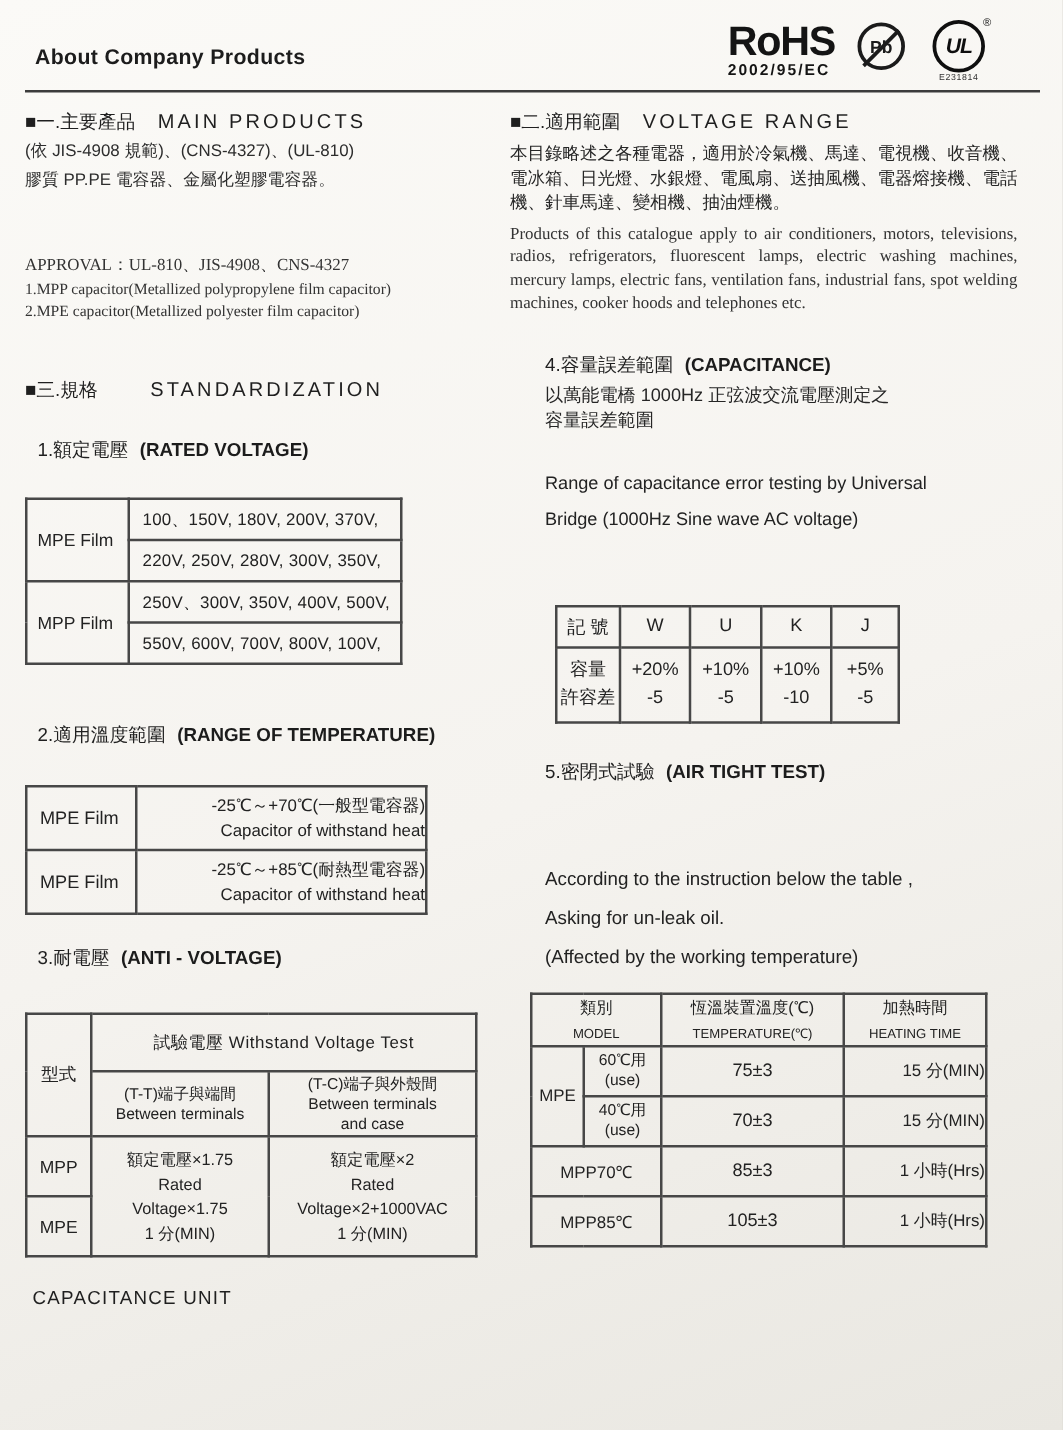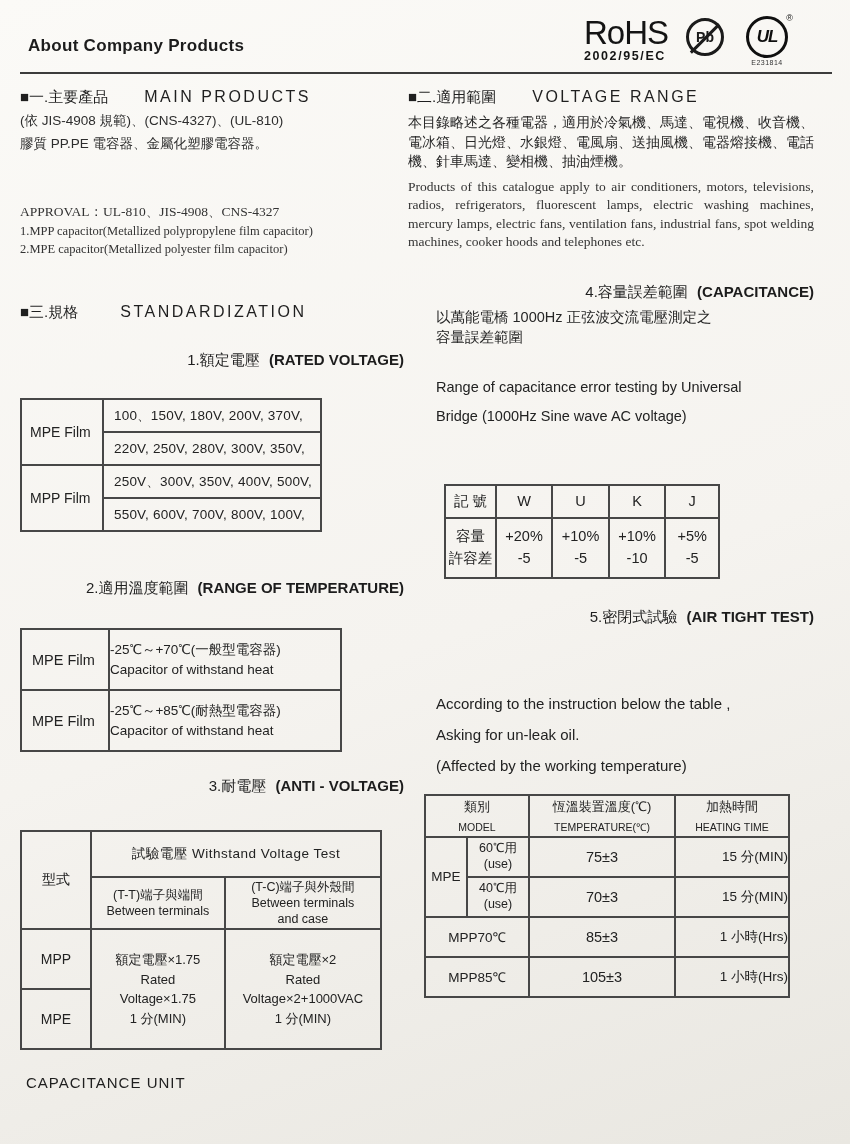--- a/index.html
+++ b/index.html
@@ -17,21 +17,21 @@
   
   .hdr-title {
     position:absolute; left:28px; top:36px;
     font-size:17px; font-weight:bold; color:#1c1c1c; letter-spacing:.3px;
   }
   .logo-group {
     position:absolute; right:58px; top:16px;
     display:flex; align-items:flex-start; gap:18px;
   }
   .rohs { line-height:1; text-align:left; }
-  .rohs-main { font-size:33px; font-weight:normal; letter-spacing:-1px; color:#141414; }
+  .rohs-main { font-size:33px; font-weight:bold; letter-spacing:-1px; color:#141414; }
   .rohs-sub  { font-size:12.5px; font-weight:bold; letter-spacing:1.6px; color:#141414; margin-top:1px; }
   .pb {
     position:relative; width:38px; height:38px; margin-top:2px;
     border:3px solid #1b1b1b; border-radius:50%;
     display:flex; align-items:center; justify-content:center;
   }
   .pb-text { font-weight:bold; font-size:14px; color:#1b1b1b; }
   .pb-slash {
     position:absolute; left:-4px; top:50%; width:40px; height:3px;
     background:#1b1b1b; transform:rotate(-45deg);
@@ -48,23 +48,23 @@
   .rule { position:absolute; left:20px; right:18px; top:72px; height:2px; background:#3c3c3c; }
 
   
   .col { position:absolute; top:88px; }
   .col-left  { left:20px;  width:384px; }
   .col-right { left:408px; width:406px; }
 
   
   .sec-h { display:flex; align-items:baseline; font-weight:normal; }
   .sec-h .zh { font-size:15px; color:#1f1f1f; }
-  .sec-h .en { font-size:16px; letter-spacing:2.5px; color:#1f1f1f; margin-left:36px; }
+  .sec-h .en { font-size:16px; letter-spacing:2.5px; color:#1f1f1f; margin-left:18px; }
   .sec-h.wide .en { margin-left:42px; }
-  .sub-h { font-weight:normal; padding-left:10px;text-align:right; }
+  .sub-h { font-weight:normal; padding-left:10px; }
   .sub-h .zh { font-size:15px; color:#1f1f1f; }
   .sub-h .en-b { font-size:15px; font-weight:bold; color:#1c1c1c; margin-left:4px; }
   .col-right .sub-h { padding-left:28px; }
 
   .zh-line { font-size:13.5px; color:#2d2d2d; margin-top:5px; }
   .serif { font-family:"Liberation Serif", serif; color:#333; }
   .approval { font-size:13.5px; margin-top:50px; }
   .item { font-size:12.5px; margin-top:3px; line-height:15px; }
 
   .std-h { margin-top:46px; }
@@ -74,28 +74,28 @@
   table { border-collapse:collapse; }
   td { border:2px solid #474747; color:#222; vertical-align:middle; }
 
   .rated-tbl { margin-top:28px; width:302px; }
   .rated-tbl .lbl { width:82px; font-size:14px; padding-left:8px; }
   .rated-tbl .val { height:33px; font-size:13.5px; padding-left:10px; letter-spacing:.2px; }
 
   .temp-h { margin-top:44px; }
   .temp-tbl { margin-top:30px; width:322px; }
   .temp-tbl .lbl { width:88px; font-size:14.5px; padding-left:10px; }
-  .temp-tbl .valc { height:61px; text-align:left; font-size:13.5px; line-height:1.45; }
+  .temp-tbl .valc { height:51px; text-align:right; font-size:13.5px; line-height:1.45; }
 
   .anti-h { margin-top:22px; }
   .anti-tbl { margin-top:34px; width:362px; }
-  .anti-tbl .corner { width:70px; text-align:center; font-size:14px; }
+  .anti-tbl .corner { width:52px; text-align:center; font-size:14px; }
   .anti-tbl .toph   { height:46px; text-align:center; font-size:13.5px; letter-spacing:.5px; }
   .anti-tbl .colh   { height:52px; text-align:center; font-size:12.5px; line-height:1.3; }
-  .anti-tbl .rowl   { height:60px; text-align:center; font-size:14px; }
+  .anti-tbl .rowl   { height:48px; text-align:center; font-size:14px; }
   .anti-tbl .valc   { text-align:center; font-size:13px; line-height:1.5; }
 
   .capu-h { margin-top:24px; font-size:15px; font-weight:normal; letter-spacing:1px; padding-left:6px; color:#1f1f1f; }
   .unit-lines { margin-top:22px; }
   .unit-line { font-size:14px; line-height:21px; color:#222; letter-spacing:.2px; }
 
   
   .zh-para { margin-top:6px; font-size:14px; line-height:19.5px; color:#262626; text-align:justify; }
   .en-para { margin-top:6px; font-size:13.5px; line-height:18.5px; text-align:justify; }
 

